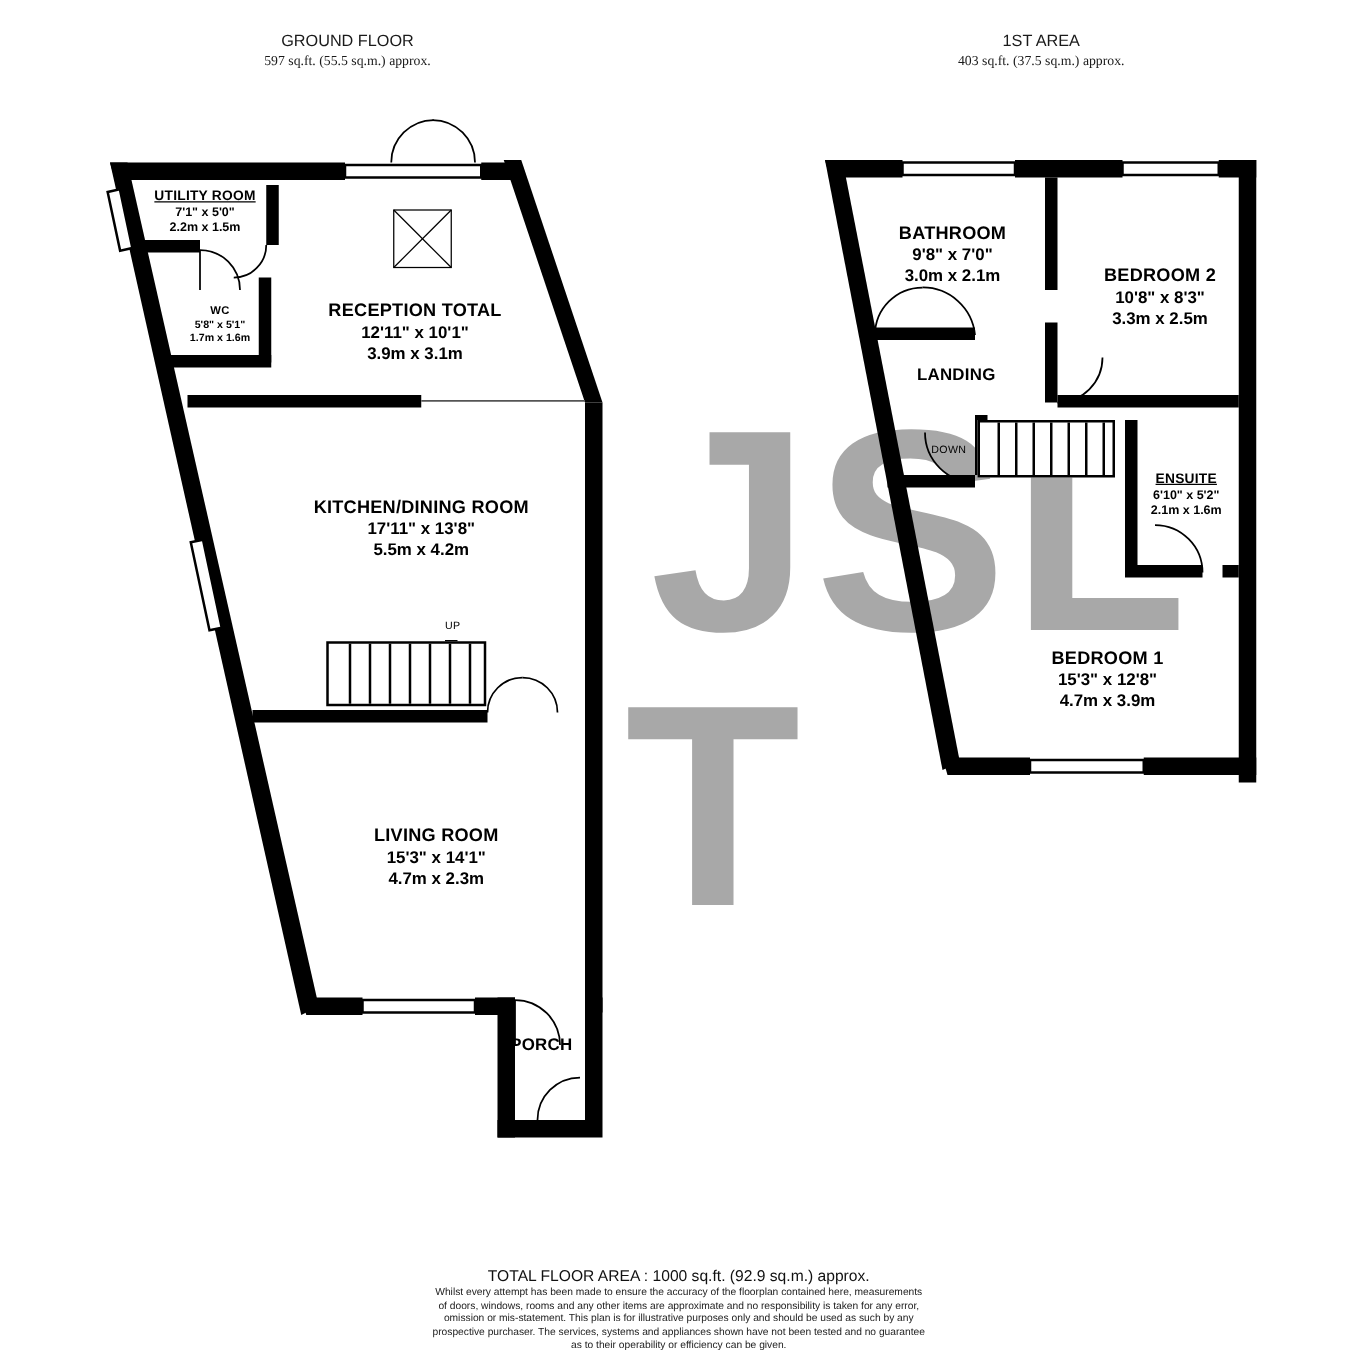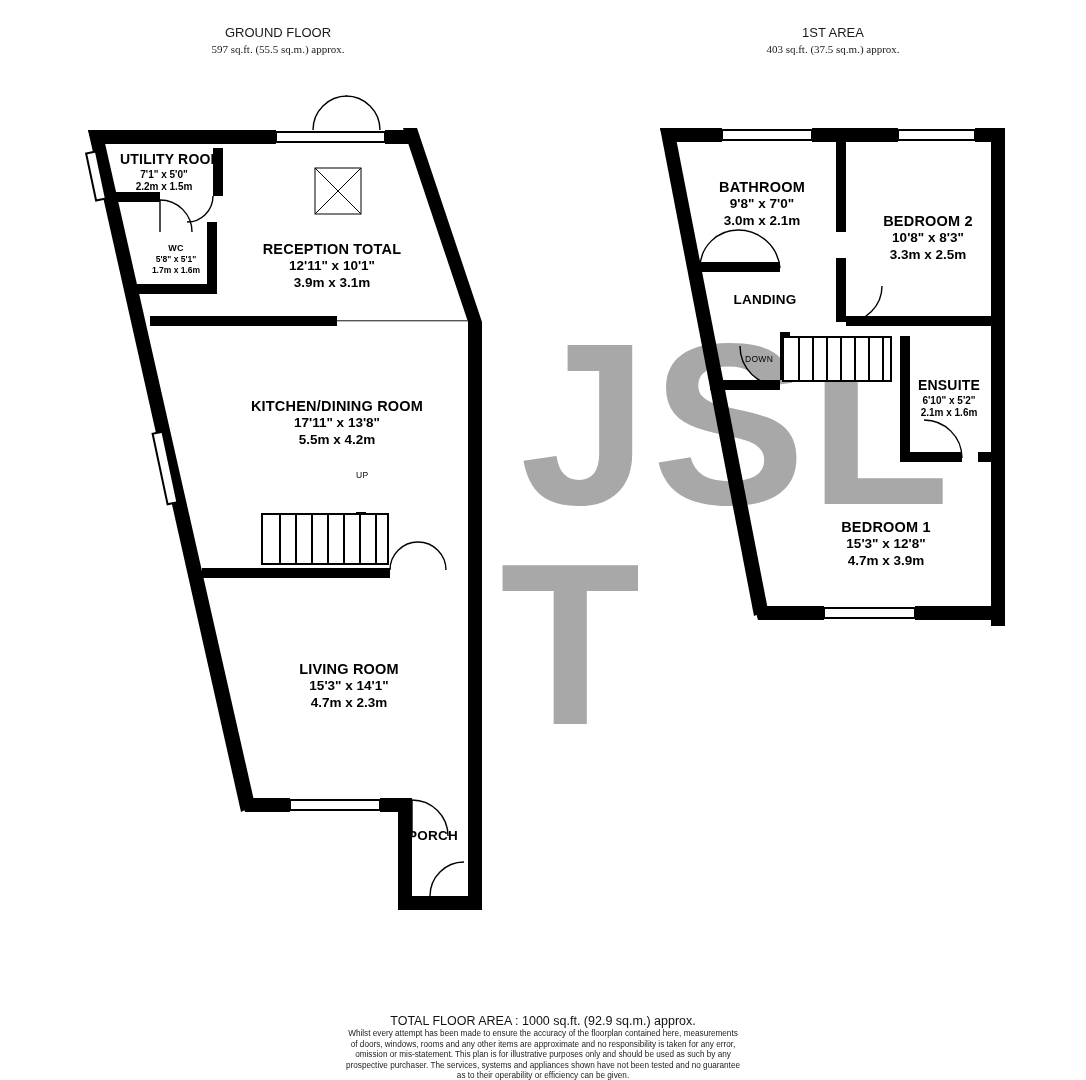--- a/index.html
+++ b/index.html
@@ -53,21 +53,21 @@
     display: block;
     font-weight: bold;
     font-size: 14.5px;
     letter-spacing: 0.2px;
   }
   .room-label .dim {
     display: block;
     font-weight: bold;
     font-size: 13.5px;
   }
-  .room-label.small .name { font-size: 14px; }
+  .room-label.small .name { font-size: 11px; text-decoration: underline; }
   .room-label.small .dim { font-size: 10px; }
   .room-label.tiny .name { font-size: 9px; }
   .room-label.tiny .dim { font-size: 8.5px; }
   .room-label.plain .name { font-size: 13.5px; }
 
   
   .stair-box {
     position: absolute;
     border: 2px solid #000;
     box-sizing: border-box;
@@ -234,21 +234,21 @@
 
   <div class="stair-box" style="left:261px; top:513px; width:128px; height:52px;">
     <div class="stair-line" style="left:16px;"></div>
     <div class="stair-line" style="left:32px;"></div>
     <div class="stair-line" style="left:48px;"></div>
     <div class="stair-line" style="left:64px;"></div>
     <div class="stair-line" style="left:80px;"></div>
     <div class="stair-line" style="left:96px;"></div>
     <div class="stair-line" style="left:112px;"></div>
   </div>
-  <div class="updown" style="left:356px; top:470px;">UP</div>
+  <div class="updown" style="left:356px; top:495px;">UP</div>
 
   <div class="stair-box" style="left:782px; top:336px; width:110px; height:46px;">
     <div class="stair-line" style="left:14px;"></div>
     <div class="stair-line" style="left:28px;"></div>
     <div class="stair-line" style="left:42px;"></div>
     <div class="stair-line" style="left:56px;"></div>
     <div class="stair-line" style="left:70px;"></div>
     <div class="stair-line" style="left:84px;"></div>
     <div class="stair-line" style="left:98px;"></div>
   </div>

